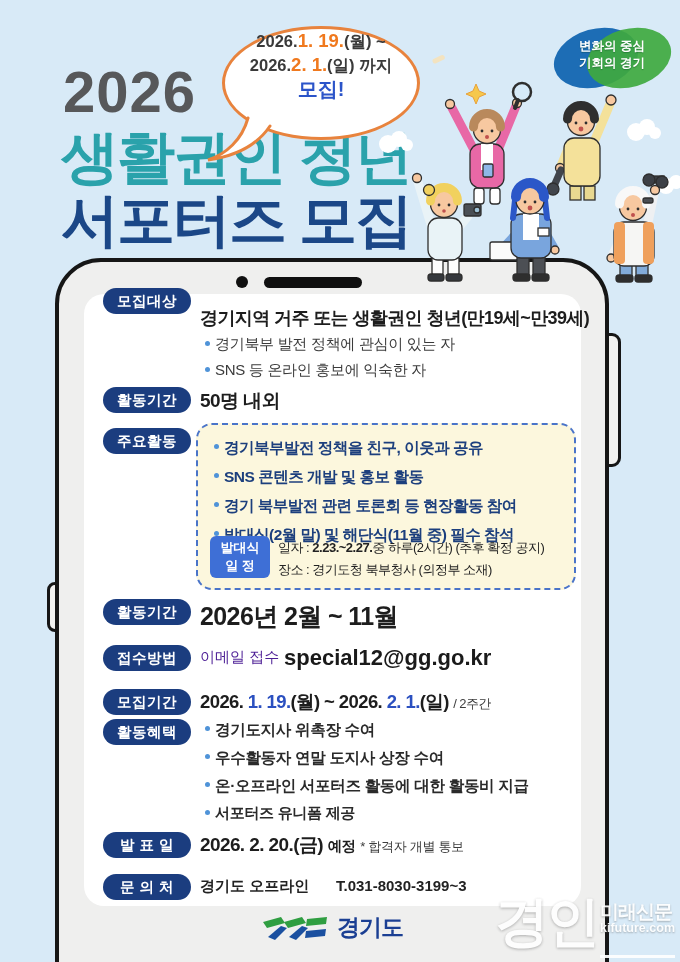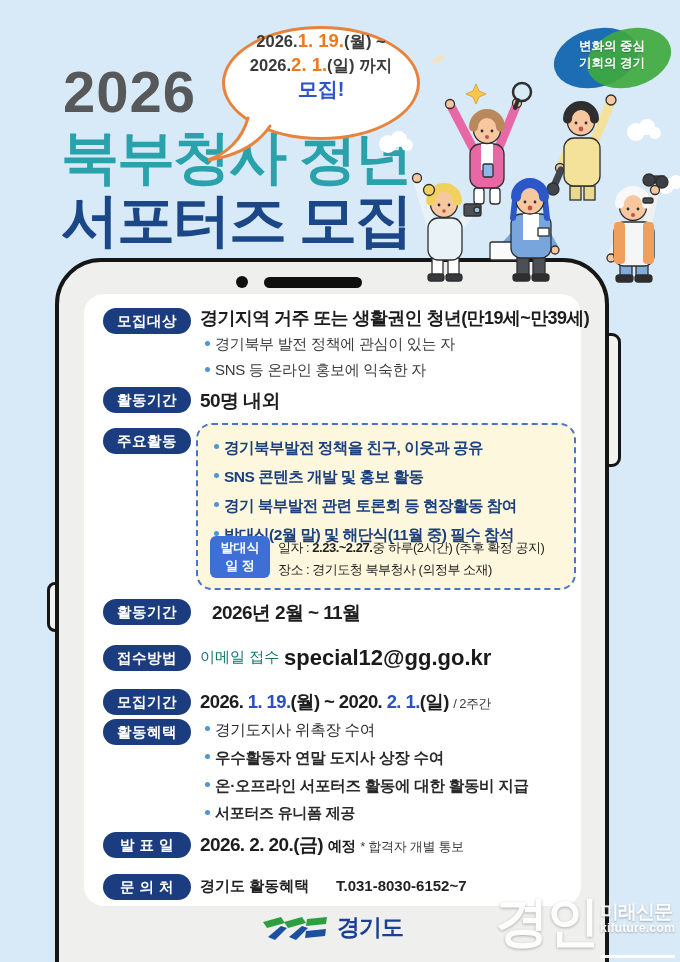--- a/index.html
+++ b/index.html
@@ -66,21 +66,21 @@
                   text-shadow:0 1px 2px rgba(80,80,80,.45);}
   .watermark .nm{font-size:19px;font-weight:800;letter-spacing:-1px;line-height:19px;}
   .watermark .url{font-size:12.5px;font-weight:700;line-height:14px;}
 </style>
 </head>
 <body>
 
 <div class="page">
 
   <div class="year">2026</div>
-  <div class="title1">북부청사 청년</div>
+  <div class="title1">생활권인 청년</div>
   <div class="title2">서포터즈 모집</div>
 
   <div class="bubble">
     <div class="ln">
       <span>2026.</span><span class="orange">1. 19.</span><span>(월) ~</span>
     </div>
     <div class="ln">
       <span>2026.</span><span class="orange">2. 1.</span><span>(일) 까지</span>
     </div>
     <div class="ln big">모집!</div>
@@ -229,21 +229,21 @@
       <path d="M241.5,162 a13.5,13.5 0 0 1 27,0" fill="none" stroke="#f8f8f8" stroke-width="9" stroke-linecap="round"></path>
       <rect x="265" y="156" width="10" height="5" rx="2" fill="#4a4d52"></rect>
       <g stroke="none" fill="#2e2e2e">
           <circle cx="250" cy="167" r="1.4"></circle>
           <circle cx="260" cy="167" r="1.4"></circle>
           <circle cx="255" cy="173" r="2" fill="#c0504d"></circle>
         </g>
     </g>
   </svg>
 
-  <div class="badge" style="left:103px;top:308px;">모집대상</div>
+  <div class="badge" style="left:103px;top:288px;">모집대상</div>
   <div class="h1" style="left:200px;top:306px;">경기지역 거주 또는 생활권인 청년(만19세~만39세)</div>
   <div class="bullet" style="left:203px;top:335px;">경기북부 발전 정책에 관심이 있는 자</div>
   <div class="bullet" style="left:203px;top:361px;">SNS 등 온라인 홍보에 익숙한 자</div>
 
   <div class="badge" style="left:103px;top:387px;">활동기간</div>
   <div class="h1" style="left:200px;top:388px;font-size:19px;">50명 내외</div>
 
   <div class="badge" style="left:103px;top:428px;">주요활동</div>
   <div class="activity-box"></div>
   <div class="ybullet" style="left:212px;top:438px;">경기북부발전 정책을 친구, 이웃과 공유</div>
@@ -253,48 +253,48 @@
   <div class="sched-badge">
     <div>발대식</div>
     <div>일  정</div>
   </div>
   <div class="sched-line" style="left:278px;top:539px;">
     <span>일자 : </span><b>2.23.~2.27.</b><span>중 하루(2시간) (추후 확정 공지)</span>
   </div>
   <div class="sched-line" style="left:278px;top:561px;">장소 : 경기도청 북부청사 (의정부 소재)</div>
 
   <div class="badge" style="left:103px;top:599px;">활동기간</div>
-  <div class="h1" style="left:212px;top:600px;font-size:19px;">2026년 2월 ~ 11월</div>
+  <div class="h1" style="left:200px;top:600px;font-size:25px;">2026년 2월 ~ 11월</div>
 
   <div class="badge" style="left:103px;top:645px;">접수방법</div>
-  <div class="plain" style="left:200px;top:648px;font-size:15px;font-weight:500;color:#0f766e;">이메일 접수</div>
+  <div class="plain" style="left:200px;top:648px;font-size:15px;font-weight:500;color:#4c1d95;">이메일 접수</div>
   <div class="plain" style="left:284px;top:645px;font-size:22px;font-weight:800;color:#1a1a1a;">special12@gg.go.kr</div>
 
   <div class="badge" style="left:103px;top:689px;">모집기간</div>
   <div class="h1" style="left:200px;top:689px;font-size:18.5px;">
-    <span>2026. </span><span class="blue-num">1. 19.</span><span>(월) ~ 2020. </span><span class="blue-num">2. 1.</span><span>(일)</span>
+    <span>2026. </span><span class="blue-num">1. 19.</span><span>(월) ~ 2026. </span><span class="blue-num">2. 1.</span><span>(일)</span>
     <span class="small-note">/ 2주간</span>
   </div>
 
   <div class="badge" style="left:103px;top:719px;">활동혜택</div>
-  <div class="bullet" style="left:203px;top:720px;font-weight:400;font-size:15.5px;color:#2a2a2a;">경기도지사 위촉장 수여</div>
+  <div class="bullet" style="left:203px;top:720px;font-weight:700;font-size:15.5px;color:#2a2a2a;">경기도지사 위촉장 수여</div>
   <div class="bullet" style="left:203px;top:776px;font-weight:700;font-size:15.5px;color:#2a2a2a;">온·오프라인 서포터즈 활동에 대한 활동비 지급</div>
   <div class="bullet" style="left:203px;top:748px;font-weight:700;font-size:15.5px;color:#2a2a2a;">우수활동자 연말 도지사 상장 수여</div>
   <div class="bullet" style="left:203px;top:804px;font-weight:700;font-size:15px;color:#2a2a2a;">서포터즈 유니폼 제공</div>
 
   <div class="badge" style="left:103px;top:832px;">발 표 일</div>
   <div class="h1" style="left:200px;top:832px;font-size:19px;">
     <span>2026. 2. 20.(금)</span>
     <span style="font-size:14.5px;">예정</span>
     <span class="small-note" style="font-weight:500;letter-spacing:-.3px;">* 합격자 개별 통보</span>
   </div>
 
   <div class="badge" style="left:103px;top:874px;">문 의 처</div>
-  <div class="plain" style="left:200px;top:877px;font-size:15px;font-weight:600;color:#222;">경기도 활동혜택</div>
-  <div class="plain" style="left:336px;top:877px;font-size:15px;font-weight:600;color:#222;">T.031-8030-6152~7</div>
+  <div class="plain" style="left:200px;top:877px;font-size:15px;font-weight:600;color:#222;">경기도 오프라인</div>
+  <div class="plain" style="left:336px;top:877px;font-size:15px;font-weight:600;color:#222;">T.031-8030-3199~3</div>
 
   <div class="footer-logo">
     <svg width="66" height="27" viewBox="0 0 66 27">
       <path d="M1,8 L19,3 L23,9 L5,14 Z" fill="#2f9e41"></path>
       <path d="M19,12 L25,14 L13,26 L6,23 Z" fill="#1b50a0"></path>
       <path d="M22,8 L40,3 L44,9 L26,14 Z" fill="#2f9e41"></path>
       <path d="M40,12 L46,14 L34,26 L27,23 Z" fill="#1b50a0"></path>
       <path d="M45,5 L65,3 L64,10 L44,12 Z" fill="#2f9e41"></path>
       <path d="M44,17 L64,15 L63,22 L43,24 Z" fill="#1b50a0"></path>
     </svg>

